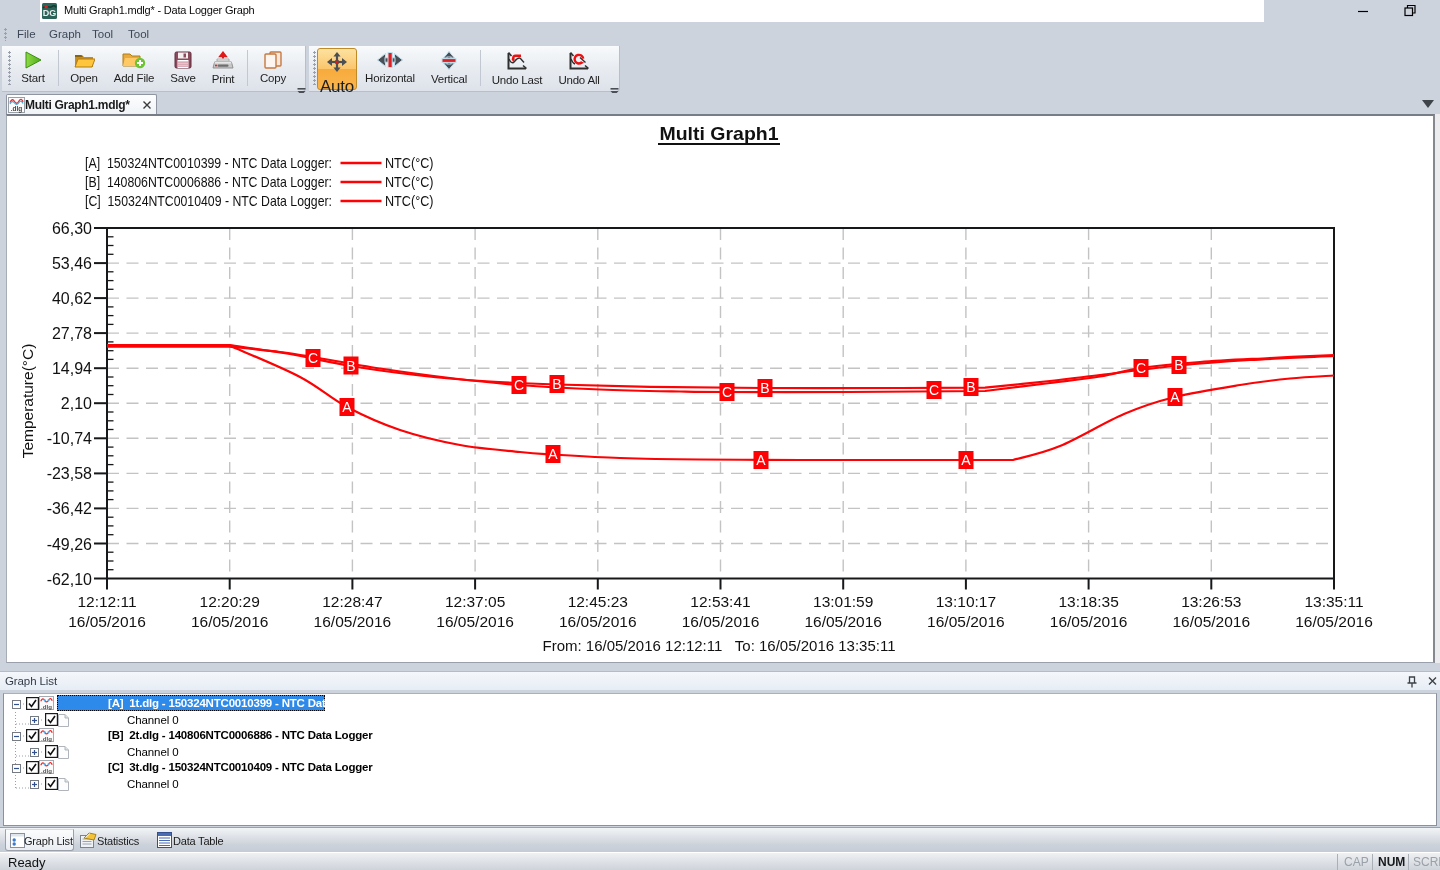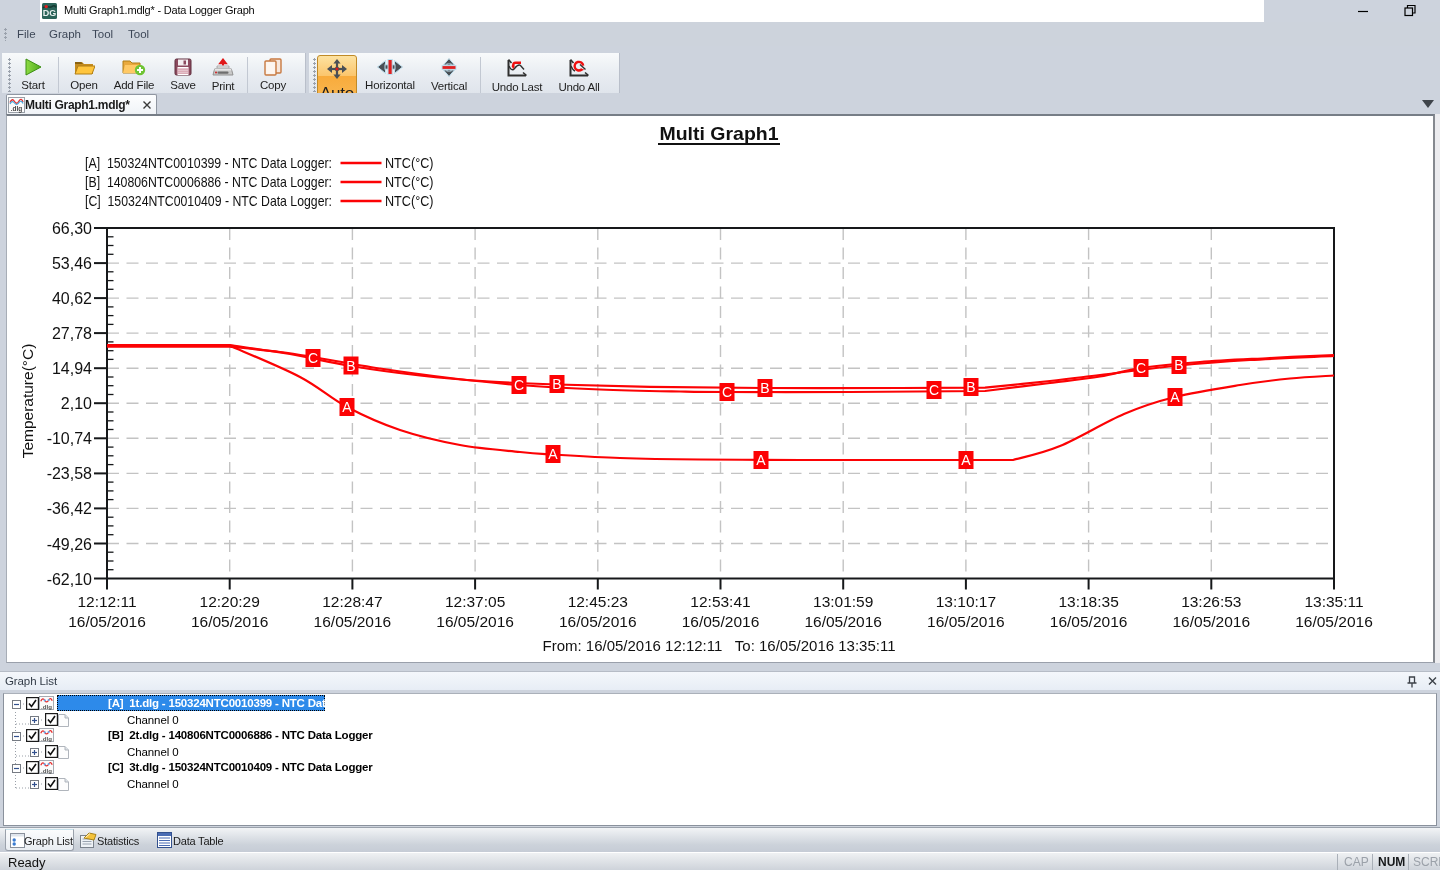--- a/index.html
+++ b/index.html
@@ -4,21 +4,21 @@
 html,body{width:1440px;height:870px;overflow:hidden;}
 body{font-family:"Liberation Sans",sans-serif;background:#cdd3dd;position:relative;}
 .abs{position:absolute;}
 
 #titlebar{left:0;top:0;width:1224px;height:22px;background:#fff;margin-left:40px;}
 #titlebar .txt{left:24px;top:4px;font-size:11px;color:#0a0a0a;letter-spacing:-0.2px;}
 
 #menubar{left:0;top:22px;width:1440px;height:24px;background:#cdd3dc;}
 #menubar span.m{position:absolute;top:6px;font-size:11.5px;color:#3d4757;}
 
-#toolrow{left:0;top:53px;width:1236px;height:47px;background:#cdd3dd;}
+#toolrow{left:0;top:46px;width:1236px;height:47px;background:#cdd3dd;}
 .tbpanel{position:absolute;top:0;height:46px;background:linear-gradient(#f8fafb,#e9edf2 45%,#dde2ea);border-right:1px solid #b9bfca;border-bottom:1px solid #b9bfca;border-radius:0 0 4px 0;}
 .grip{position:absolute;top:5px;width:3px;height:34px;background-image:radial-gradient(circle at 1.5px 1.5px,#9aa1ac 1px,rgba(0,0,0,0) 1.2px);background-size:3px 4px;}
 .tbtn{position:absolute;top:2px;height:42px;text-align:center;font-size:11.5px;color:#1e1e1e;letter-spacing:-0.2px;}
 .tbtn svg{display:block;margin:3px auto 0;}
 .tbtn .lbl{display:block;margin-top:1px;}
 .tsep{position:absolute;top:4px;width:1px;height:36px;background:#c2c8d2;}
 .chev{position:absolute;}
 
 #tabbar{left:0;top:93px;width:1440px;height:21px;background:#cdd3dd;}
 #tab1{position:absolute;left:6px;top:1px;width:151px;height:20px;background:linear-gradient(#fdfeff,#f0f3f7);border:1px solid #8f96a1;border-bottom:none;border-radius:2px 2px 0 0;}

